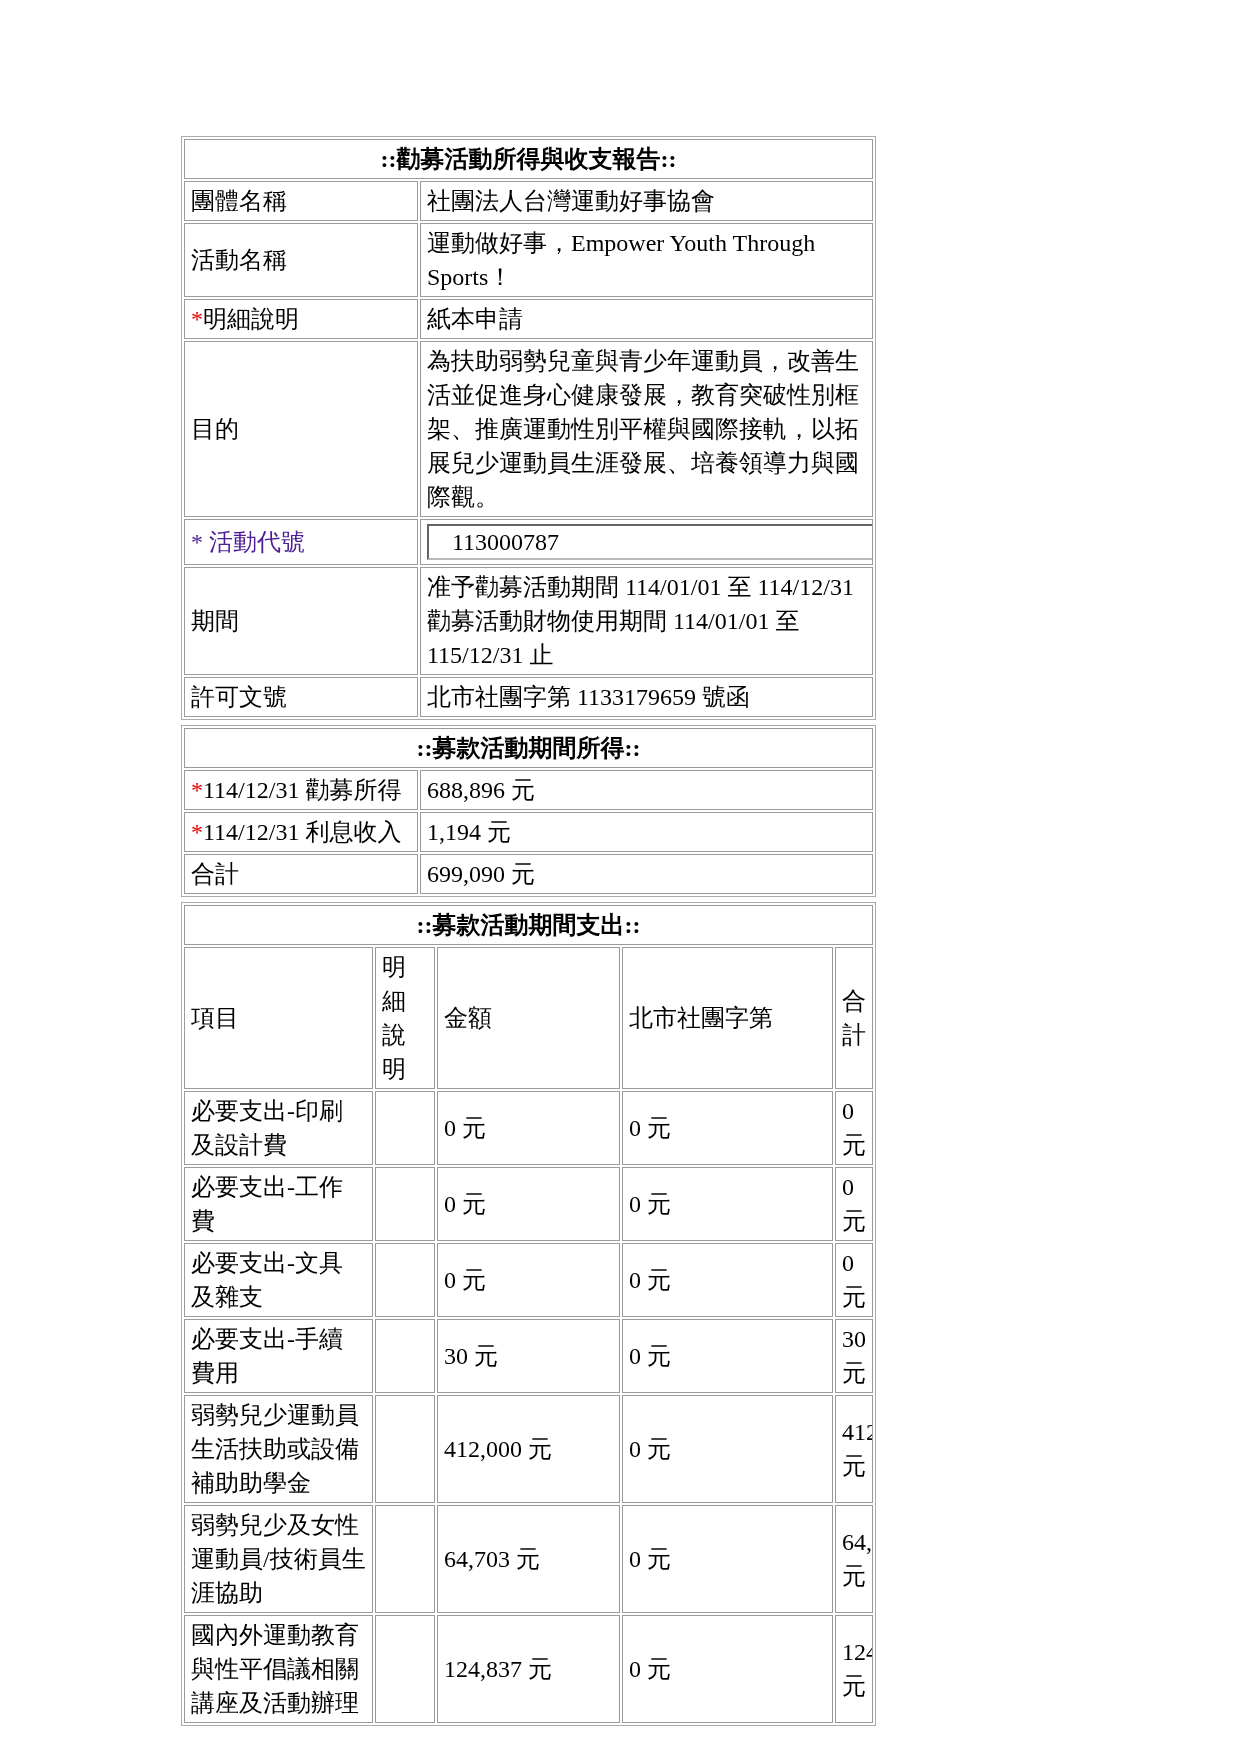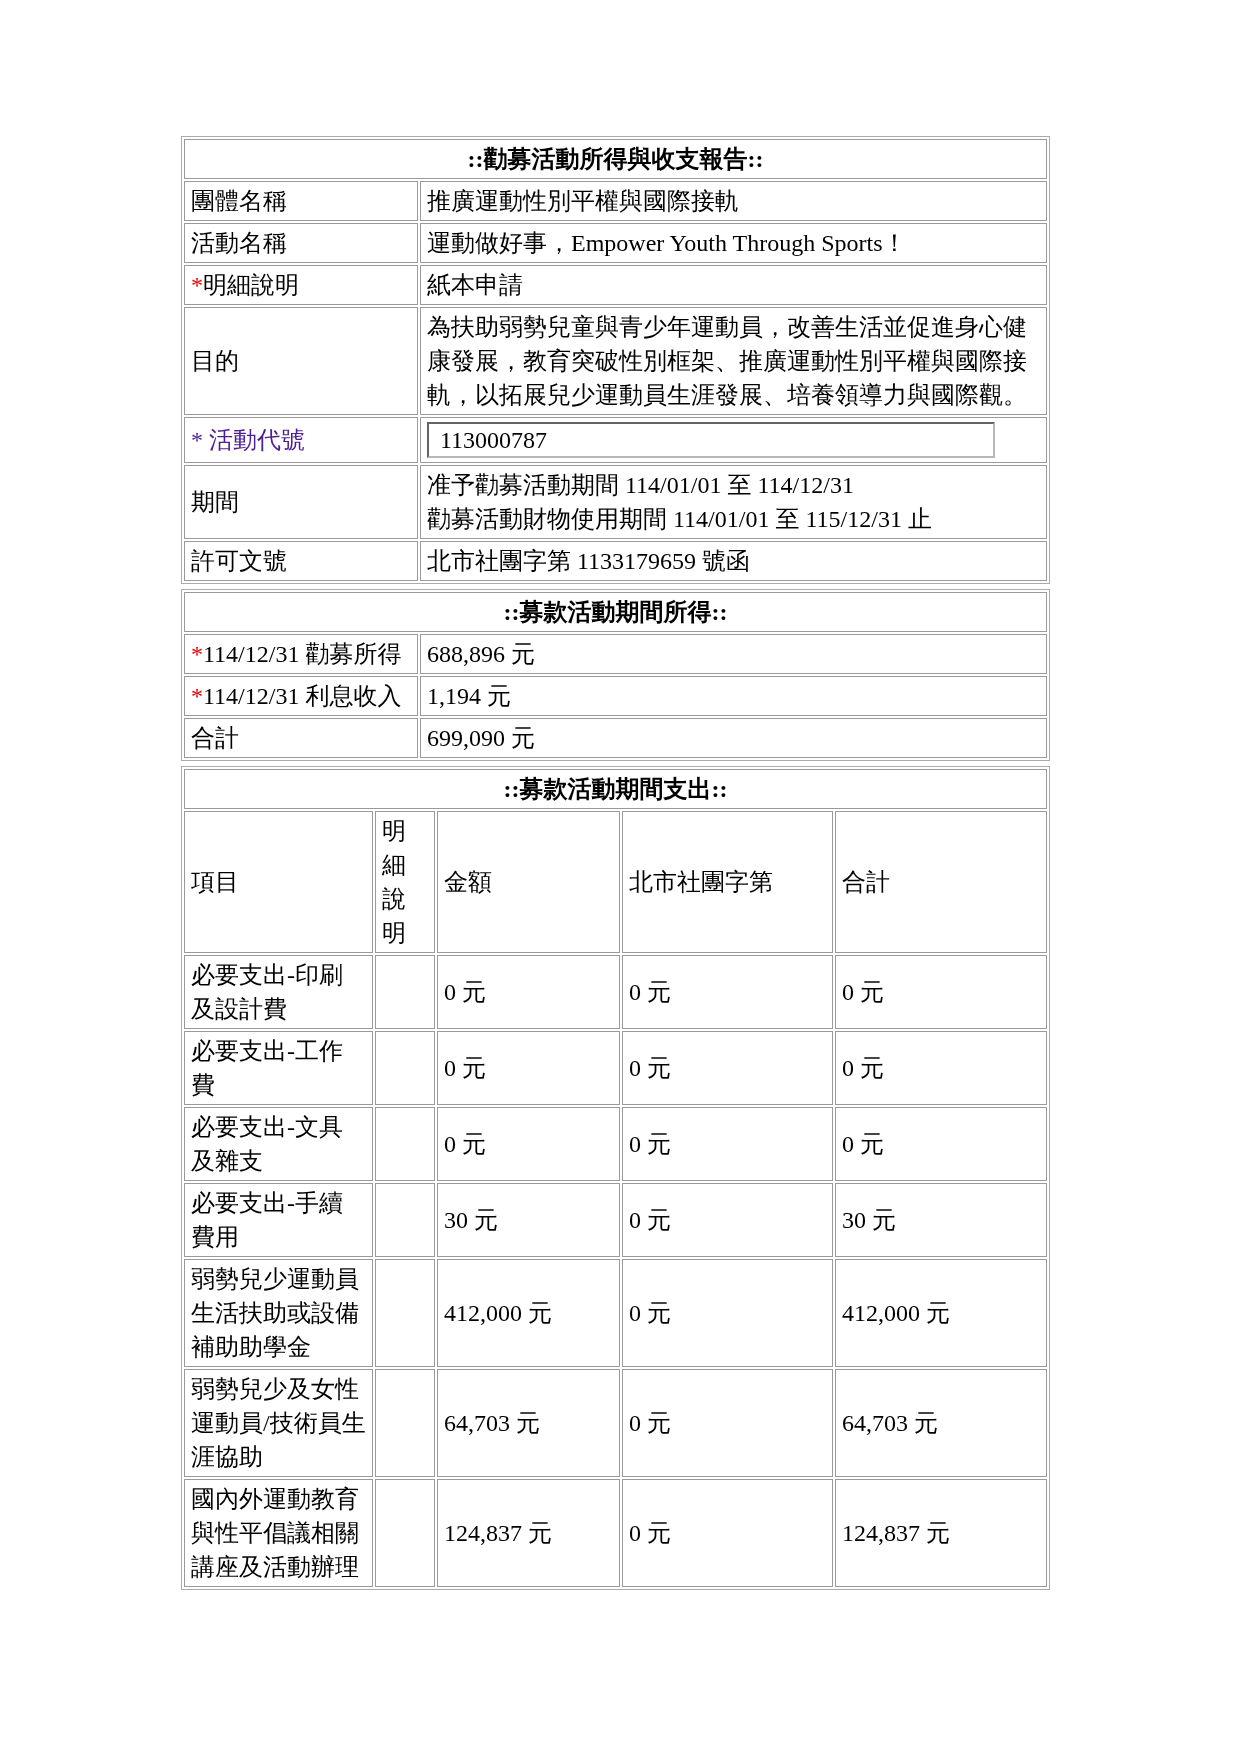--- a/index.html
+++ b/index.html
@@ -5,21 +5,21 @@
 <style>
   html,body{margin:0;padding:0;}
   body{
     width:1241px;height:1755px;background:#ffffff;color:#000;
     font-family:"Liberation Serif","DejaVu Serif",serif;
     font-size:24px;
   }
   .page{position:absolute;left:181px;top:136px;width:869px;}
   table{
     border-collapse:separate;border-spacing:2px;table-layout:fixed;
-    width:869px;background:#ffffff;
+    width:695px;background:#ffffff;
     border:1px solid #ababab;
     margin:0 0 5px 0;
   }
   td{
     border:1px solid #9a9a9a;
     padding:2px 6px;
     line-height:34px;
     vertical-align:middle;
     background:#ffffff;
     overflow:hidden;
@@ -29,42 +29,42 @@
     font-weight:bold;
   }
   .star{color:#e60000;}
   .red-label{color:#4c1d95;}
   .code-input{
     width:568px;height:36px;
     border:2px inset #b8b8b8;
     box-sizing:border-box;
     font-family:"Liberation Serif","DejaVu Serif",serif;
     font-size:24px;color:#000;
-    padding:0 11px;margin:2px 0;
+    padding:0 23px;margin:2px 0;
     background:#ffffff;
   }
   .line{display:block;}
 </style>
 </head>
 <body>
 
 <div class="page">
 
   <table>
     <colgroup>
         <col style="width:234px">
         <col>
       </colgroup>
     <tbody>
         <tr>
       <td colspan="2" class="title-cell">::勸募活動所得與收支報告::</td>
     </tr>
     <tr>
       <td><span>團體名稱</span></td>
-      <td><span>推廣運動性別平權與國際接軌</span></td>
+      <td><span>社團法人台灣運動好事協會</span></td>
     </tr>
     <tr>
       <td><span>活動名稱</span></td>
       <td><span>運動做好事，Empower Youth Through Sports！</span></td>
     </tr>
     <tr>
       <td><span class="star">*</span><span>明細說明</span></td>
       <td><span>紙本申請</span></td>
     </tr>
     <tr>

